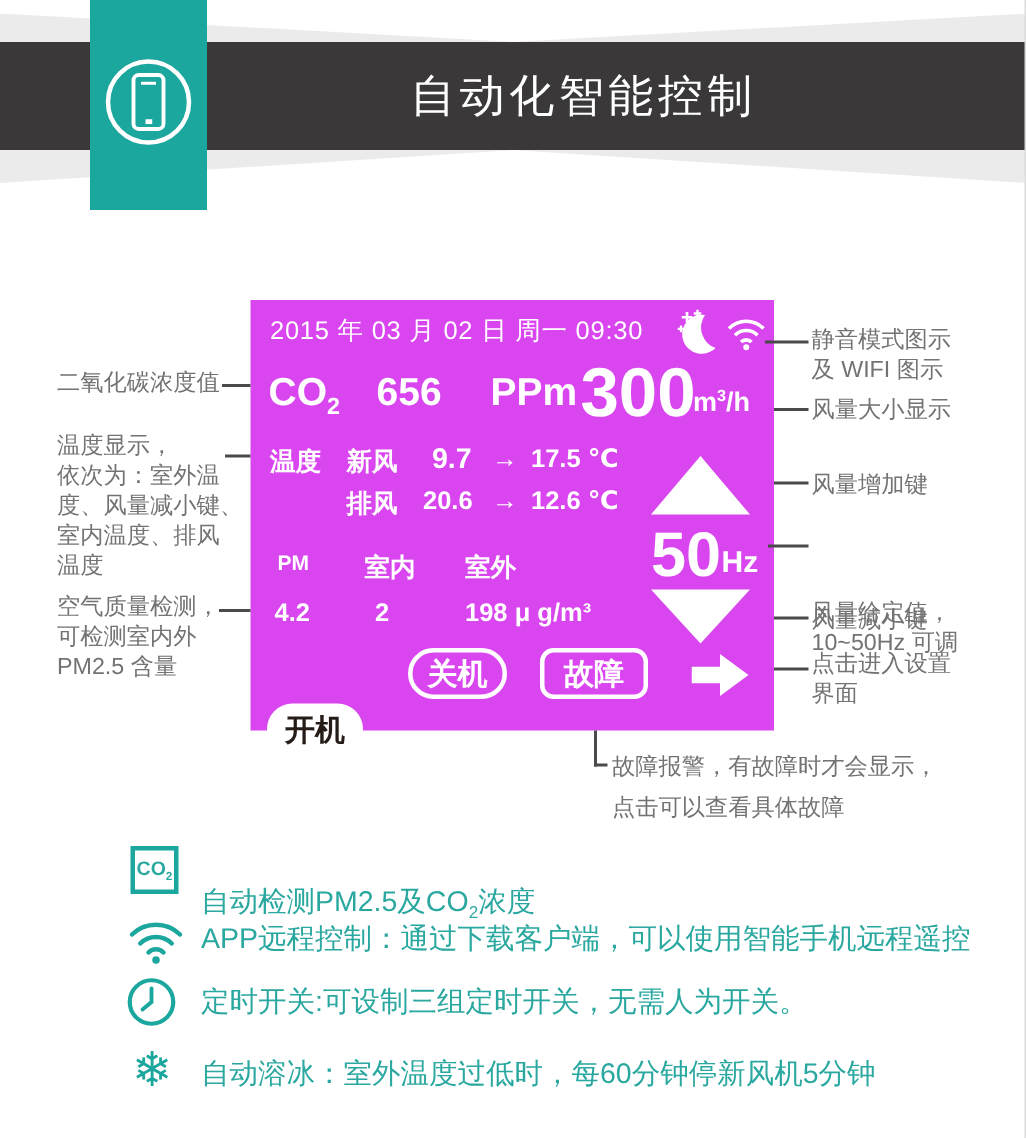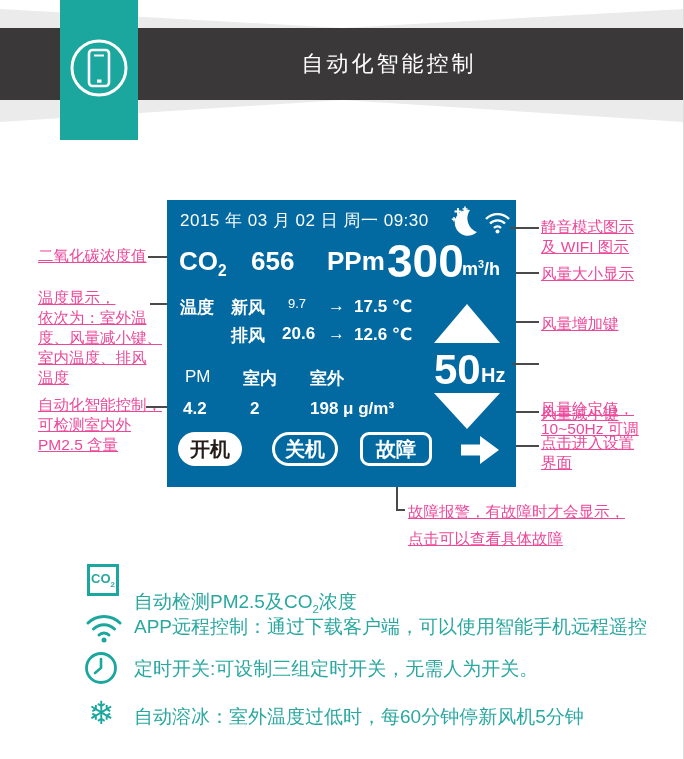--- a/index.html
+++ b/index.html
@@ -7,39 +7,39 @@
           font-family:"Liberation Sans","DejaVu Sans",sans-serif;}
   .abs{position:absolute;}
   
   .ribbon{position:absolute;background:#ebebeb;}
   .rib-tl{left:0;top:9px;width:342px;height:19px;clip-path:polygon(0 0,100% 100%,0 100%);}
   .rib-tr{right:0;top:9px;width:342px;height:19px;clip-path:polygon(100% 0,100% 100%,0 100%);}
   .rib-bl{left:0;top:100px;width:342px;height:22px;clip-path:polygon(0 0,100% 0,0 100%);}
   .rib-br{right:0;top:100px;width:342px;height:22px;clip-path:polygon(0 0,100% 0,100% 100%);}
   .band{position:absolute;left:0;top:28px;width:684px;height:72px;background:#3a3839;
         display:flex;align-items:center;justify-content:center;padding-left:94px;box-sizing:border-box;}
-  .band-title{color:#ffffff;font-size:22px;letter-spacing:3px;}
+  .band-title{color:#ffffff;font-size:30px;letter-spacing:3px;}
   .teal-block{position:absolute;left:60px;top:0;width:78px;height:140px;background:#1ba69e;
               display:flex;align-items:center;justify-content:center;z-index:3;}
   
-  .screen{position:absolute;left:167px;top:200px;width:349px;height:287px;background:#0369a1;color:#fff;text-align:right;}
+  .screen{position:absolute;left:167px;top:200px;width:349px;height:287px;background:#d946ef;color:#fff;text-align:right;}
   .scr{position:absolute;color:#fff;white-space:nowrap;}
   .date{left:13px;top:9px;font-size:17px;letter-spacing:.5px;}
   .big{font-weight:bold;}
   .tri-up{position:absolute;left:267px;top:104px;width:0;height:0;
           border-left:33px solid transparent;border-right:33px solid transparent;border-bottom:39px solid #fff;}
   .tri-down{position:absolute;left:267px;top:193px;width:0;height:0;
           border-left:33px solid transparent;border-right:33px solid transparent;border-top:36px solid #fff;}
   .btn{position:absolute;top:232px;height:34px;display:flex;align-items:center;justify-content:center;
        font-size:20px;font-weight:bold;box-sizing:border-box;}
-  .btn-on{left:11px;width:64px;background:#fff;color:#251c17;border-radius:17px;}
+  .btn-on{left:11px;width:64px;background:#fff;color:#251c17;border-radius:17px;margin-top:37px;}
   .btn-off{left:105px;width:66px;border:3px solid #fff;color:#fff;border-radius:17px;}
   .btn-fault{left:193px;width:72px;border:3px solid #fff;color:#fff;border-radius:9px;}
   
-  .note{position:absolute;color:#ec4899;font-size:15.5px;line-height:20px;text-decoration:underline;}
+  .note{position:absolute;color:#737373;font-size:15.5px;line-height:20px;}
   .pre{white-space:pre-line;}
   .hline{position:absolute;height:2px;background:#4a4a4a;}
   .vline{position:absolute;width:2px;background:#4a4a4a;}
   
   .feat-label{position:absolute;left:134px;color:#2aa8a0;font-size:19px;line-height:22px;white-space:nowrap;}
   .co2-box{position:absolute;left:87px;top:564px;width:32px;height:32px;border:3px solid #1ba69e;
            box-sizing:border-box;display:flex;align-items:center;justify-content:center;
            color:#2aa8a0;font-size:13px;font-weight:bold;}
   .snow{position:absolute;left:88px;top:696px;font-size:32px;line-height:34px;color:#1ba69e;font-weight:bold;}
   sub{font-size:60%;} sup{font-size:60%;}
@@ -89,35 +89,35 @@
     </span>
 
     <span class="scr big" style="left:12px;top:46px;font-size:26px;"><span>CO</span><sub>2</sub></span>
     <span class="scr big" style="left:84px;top:46px;font-size:26px;">656</span>
     <span class="scr big" style="left:160px;top:46px;font-size:26px;">PPm</span>
     <span class="scr big" style="left:220px;top:34px;font-size:46px;">300</span>
     <span class="scr big" style="left:295px;top:58px;font-size:18px;"><span>m</span><sup>3</sup><span>/h</span></span>
 
     <span class="scr" style="left:13px;top:96px;font-size:17px;font-weight:600;">温度</span>
     <span class="scr" style="left:64px;top:96px;font-size:17px;font-weight:600;">新风</span>
-    <span class="scr" style="left:121px;top:96px;font-size:13px;font-weight:400;">9.7</span>
+    <span class="scr" style="left:121px;top:96px;font-size:19px;font-weight:700;">9.7</span>
     <span class="scr" style="left:161px;top:96px;font-size:17px;font-weight:bold;">→</span>
     <span class="scr" style="left:187px;top:96px;font-size:17px;font-weight:600;">17.5 ℃</span>
 
     <span class="scr" style="left:64px;top:124px;font-size:17px;font-weight:600;">排风</span>
     <span class="scr" style="left:115px;top:124px;font-size:17px;font-weight:600;">20.6</span>
     <span class="scr" style="left:161px;top:124px;font-size:17px;font-weight:bold;">→</span>
     <span class="scr" style="left:187px;top:124px;font-size:17px;font-weight:600;">12.6 ℃</span>
 
     <div class="tri-up"></div>
     <span class="scr big" style="left:267px;top:146px;font-size:42px;">50</span>
     <span class="scr big" style="left:314px;top:164px;font-size:20px;">Hz</span>
     <div class="tri-down"></div>
 
-    <span class="scr" style="left:18px;top:167px;font-size:17px;font-weight:400;">PM</span>
+    <span class="scr" style="left:18px;top:167px;font-size:14px;font-weight:700;">PM</span>
     <span class="scr" style="left:76px;top:167px;font-size:17px;font-weight:600;">室内</span>
     <span class="scr" style="left:143px;top:167px;font-size:17px;font-weight:600;">室外</span>
     <span class="scr" style="left:16px;top:199px;font-size:17px;font-weight:600;">4.2</span>
     <span class="scr" style="left:83px;top:199px;font-size:17px;font-weight:600;">2</span>
     <span class="scr" style="left:143px;top:199px;font-size:17px;font-weight:600;">198 μ g/m³</span>
 
     <div class="btn btn-on">开机</div>
     <div class="btn btn-fault">故障</div>
     <div class="btn btn-off">关机</div>
     <span class="abs" style="left:294px;top:236px;">
@@ -130,21 +130,21 @@
   <div class="note" style="left:38px;top:246px;">二氧化碳浓度值</div>
   <div class="hline" style="left:148px;top:256px;width:19px;"></div>
 
   <div class="note pre" style="left:38px;top:288px;width:128px;">温度显示，
 依次为：室外温
 度、风量减小键、
 室内温度、排风
 温度</div>
   <div class="hline" style="left:150px;top:303px;width:17px;"></div>
 
-  <div class="note pre" style="left:38px;top:395px;width:128px;">自动化智能控制，
+  <div class="note pre" style="left:38px;top:395px;width:128px;">空气质量检测，
 可检测室内外
 PM2.5 含量</div>
   <div class="hline" style="left:146px;top:406px;width:21px;"></div>
 
   <div class="note pre" style="left:541px;top:217px;">静音模式图示
 及 WIFI 图示</div>
   <div class="hline" style="left:510px;top:227px;width:29px;"></div>
 
   <div class="note" style="left:541px;top:264px;">风量大小显示</div>
   <div class="hline" style="left:516px;top:272px;width:23px;"></div>

